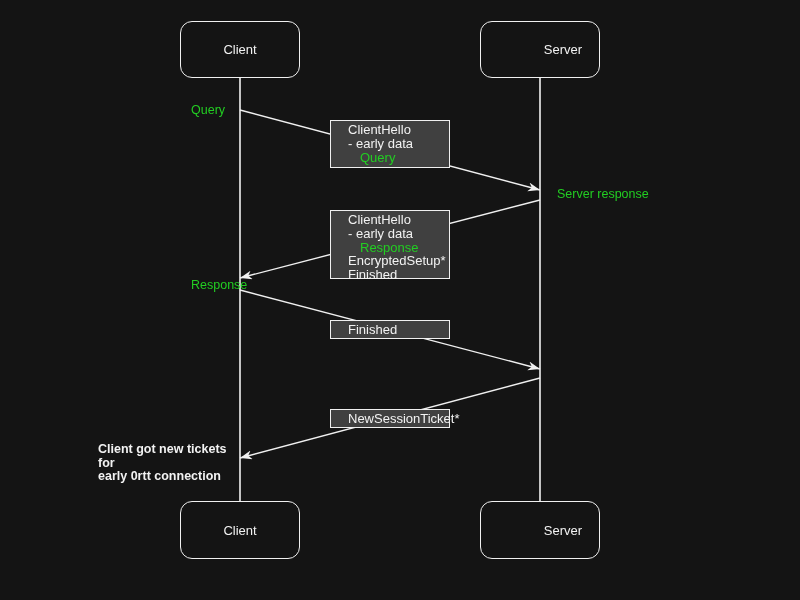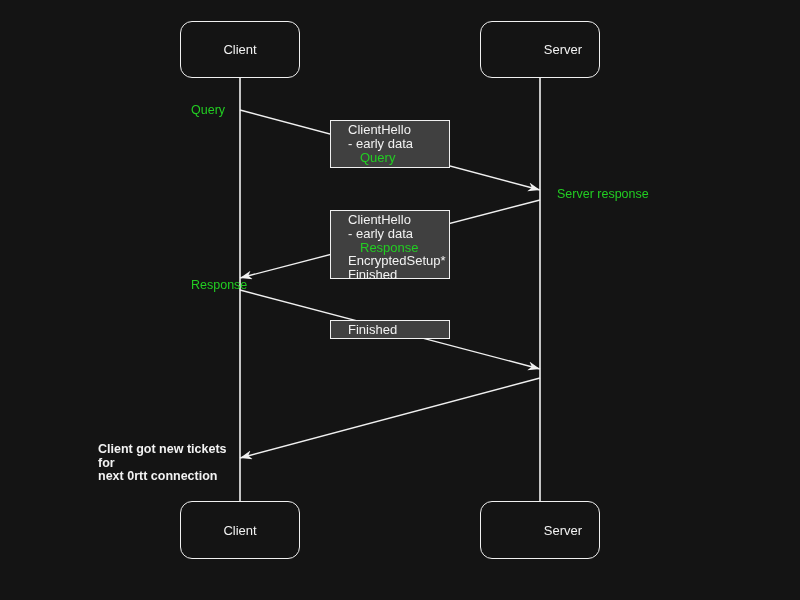--- a/index.html
+++ b/index.html
@@ -128,19 +128,22 @@
     <div class="line white">EncryptedSetup*</div>
     <div class="line white">Finished</div>
   </div>
 
   <div class="floatlabel green lbl-response">Response</div>
 
   <div class="msgbox b3">
     <div class="line white">Finished</div>
   </div>
 
+  <div class="msgbox b4">
+    <div class="line white">NewSessionTicket*</div>
+  </div>
 
   <div class="note">
     <div>Client got new tickets for</div>
-    <div>next 0rtt connection</div>
+    <div>early 0rtt connection</div>
   </div>
 
 </div>
 
 </body></html>

